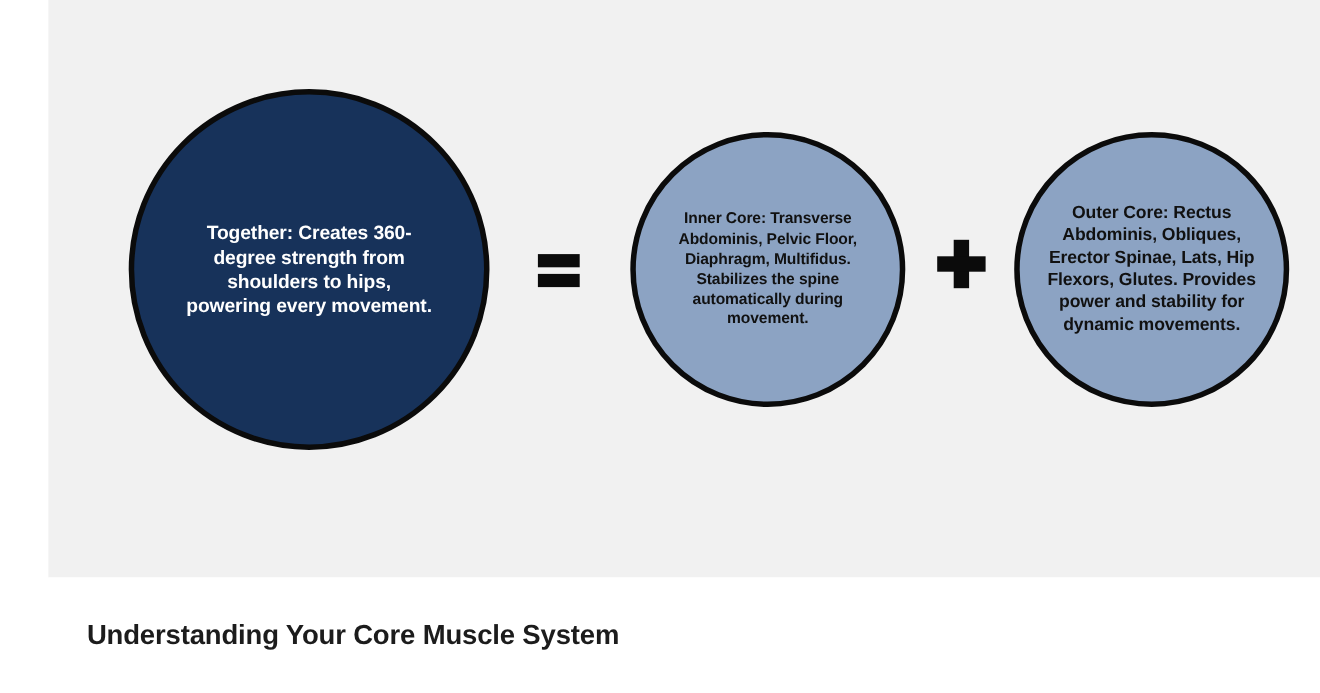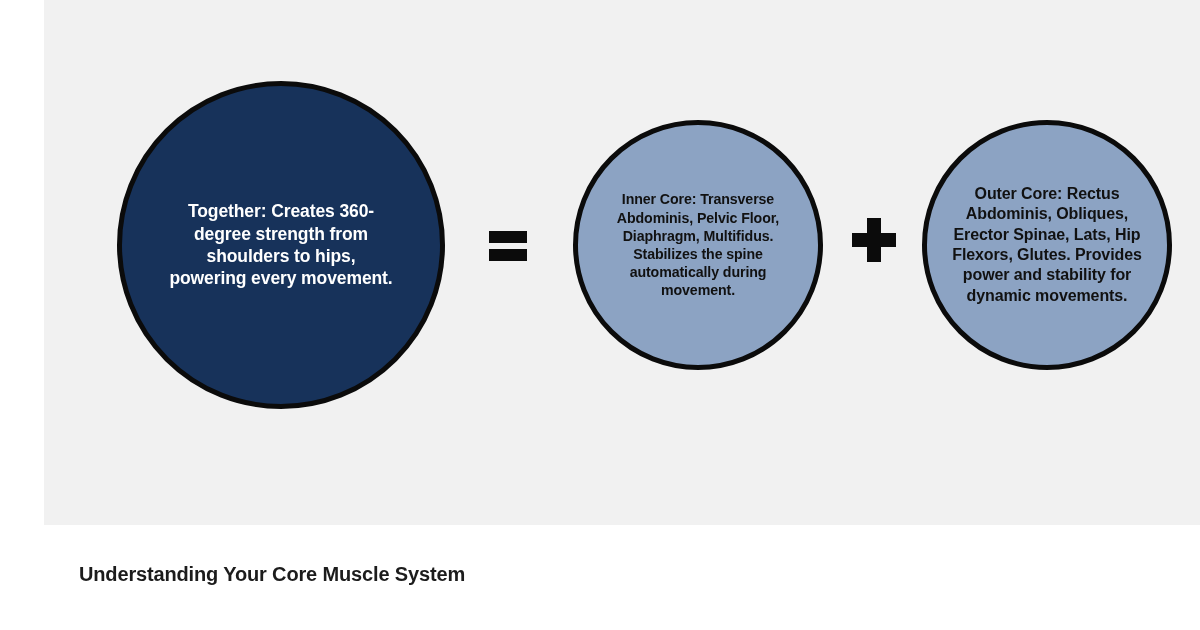--- a/index.html
+++ b/index.html
@@ -111,21 +111,21 @@
     left: 0;
     top: 525px;
     width: 1200px;
     height: 105px;
     background: #ffffff;
   }
   #caption-title {
     position: absolute;
     left: 35px;
     top: 38px;
-    font-size: 20px;
+    font-size: 25px;
     font-weight: bold;
     color: #1c1c1c;
     letter-spacing: -0.15px;
   }
 </style>
 </head>
 <body>
 
 <div id="page">
 

